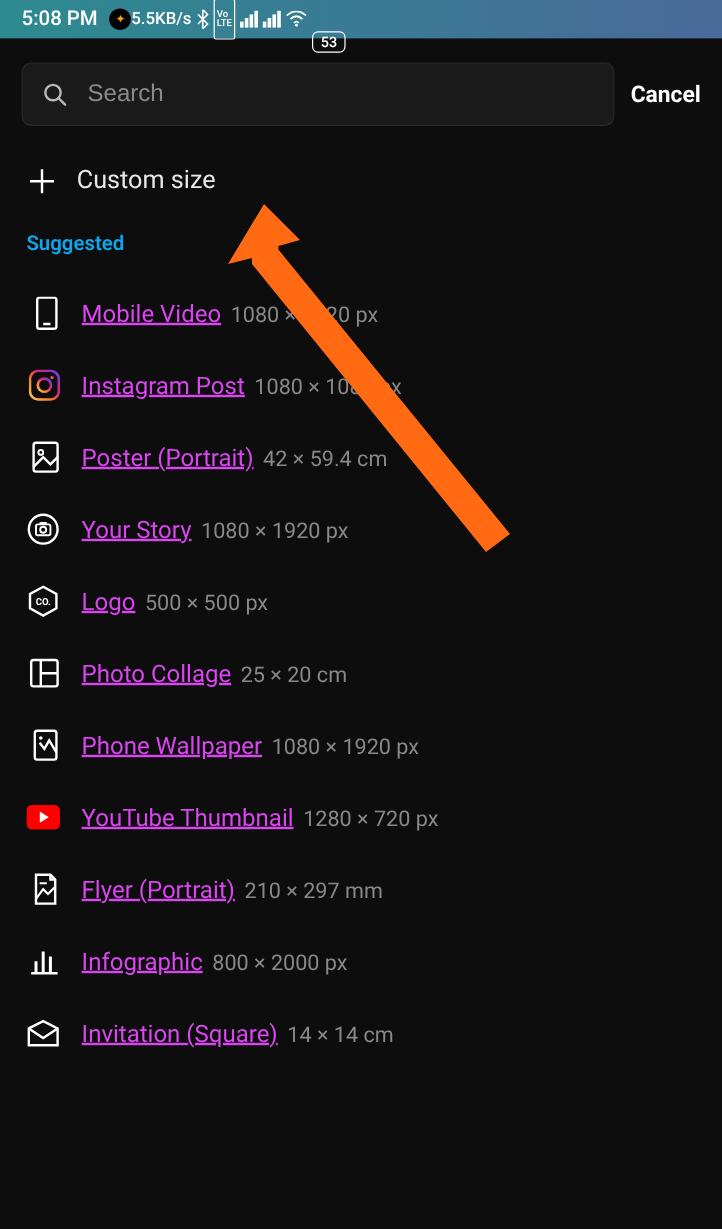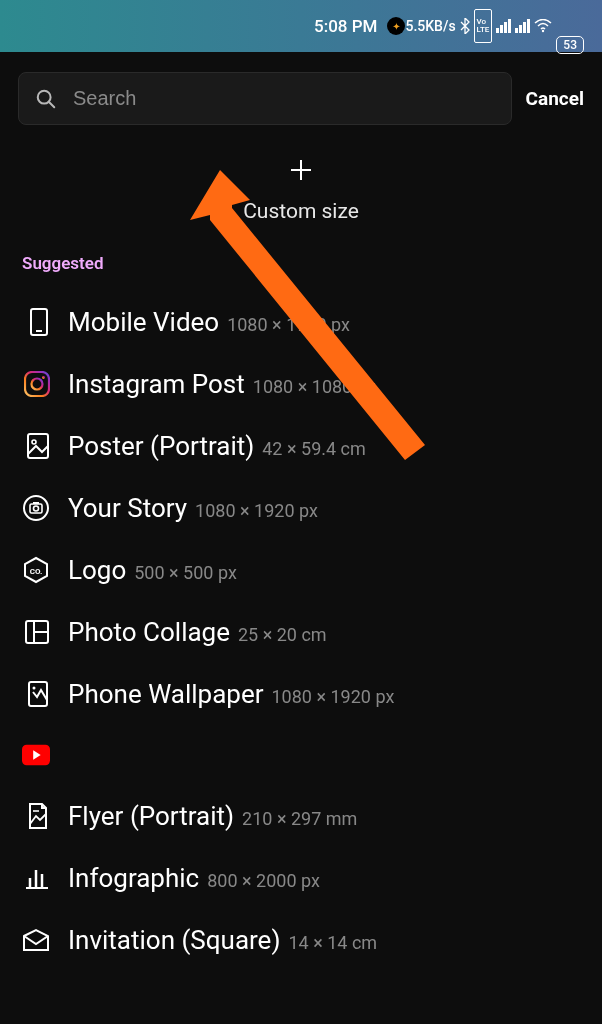--- a/index.html
+++ b/index.html
@@ -6,24 +6,24 @@
     body {
       width: 602px;
       height: 1024px;
       background: #0d0d0d;
       font-family: -apple-system, BlinkMacSystemFont, 'Segoe UI', Roboto, sans-serif;
       color: #e8e8e8;
       overflow: hidden;
       position: relative;
     }
     .status-bar {
-      height: 52px;
+      height: 32px;
       background: linear-gradient(90deg, #2d8a8f 0%, #3a7a95 50%, #4a6a9a 100%);
       display: flex;
-      justify-content: flex-end;
+      justify-content: flex-start;
       align-items: center;
       padding: 0 18px;
       color: #fff;
       font-size: 17px;
       font-weight: 500;
     }
     .status-left { display: flex; align-items: center; gap: 10px; }
     .app-icon { width: 18px; height: 18px; background: #000; border-radius: 50%; display:flex; align-items:center; justify-content:center; font-size:10px; color:#f0a020; }
     .status-right { display: flex; align-items: center; gap: 4px; font-size: 14px; }
     .battery-pill { border: 1.5px solid #fff; border-radius: 5px; padding: 1px 6px; font-size: 12px; display:flex; align-items:center;margin-top:38px; }
@@ -56,48 +56,47 @@
       flex: 1;
     }
     .search-box input::placeholder { color: #8a8a8a; }
     .cancel-btn { color: #fff; font-size: 19px; font-weight: 700; }
 
     .custom-size {
       display: flex;
       align-items: center;
       gap: 18px;
       padding: 22px 24px 24px 24px;
-      flex-direction: column;
     }
     .custom-size .plus { width: 22px; height: 22px; }
     .custom-size .label { font-size: 21px; color: #e8e8e8; }
 
     .section-header {
       font-size: 17px;
       font-weight: 600;
-      color: #f0abfc;
+      color: #0ea5e9;
       padding: 6px 22px 18px 22px;
     }
 
     .tmpl-list { display: flex; flex-direction: column; }
     .tmpl-item {
       display: flex;
       align-items: center;
       gap: 18px;
       padding: 16px 22px;
     }
     .tmpl-icon {
       width: 28px;
       height: 28px;
       display: flex;
       align-items: center;
       justify-content: flex-end;
       flex-shrink: 0;
     }
-    .tmpl-label { font-size: 26px; color: #ffffff; }
+    .tmpl-label { font-size: 20px; color: #d946ef; text-decoration: underline; }
     .tmpl-dim { font-size: 18px; color: #888; margin-left: 4px; }
 
     .arrow-overlay {
       position: absolute;
       pointer-events: none;
       z-index: 10;
     }
 
     svg { display: block; }
   </style>
@@ -253,20 +252,21 @@
     <span><span class="tmpl-label">Phone Wallpaper</span> <span class="tmpl-dim">1080 × 1920 px</span></span>
   </div>
 
   <div class="tmpl-item">
     <span class="tmpl-icon">
       <svg width="30" height="22" viewBox="0 0 30 22">
           <rect x="0" y="0" width="30" height="22" rx="5" fill="#ff0000"></rect>
           <path d="M12 6 L20 11 L12 16 Z" fill="#fff"></path>
         </svg>
     </span>
+    <span><span class="tmpl-label">YouTube Thumbnail</span> <span class="tmpl-dim">1280 × 720 px</span></span>
   </div>
 
   <div class="tmpl-item">
     <span class="tmpl-icon">
       <svg width="24" height="28" viewBox="0 0 24 28" fill="none">
           <path d="M4 2 L16 2 L20 6 L20 26 L4 26 Z" stroke="#fff" stroke-width="2"></path>
           <path d="M16 2 L16 6 L20 6" stroke="#fff" stroke-width="2"></path>
           <path d="M4 22 L10 14 L14 18 L20 12" stroke="#fff" stroke-width="1.8" fill="none"></path>
           <line x1="7" y1="9" x2="13" y2="9" stroke="#fff" stroke-width="1.6"></line>
         </svg>

